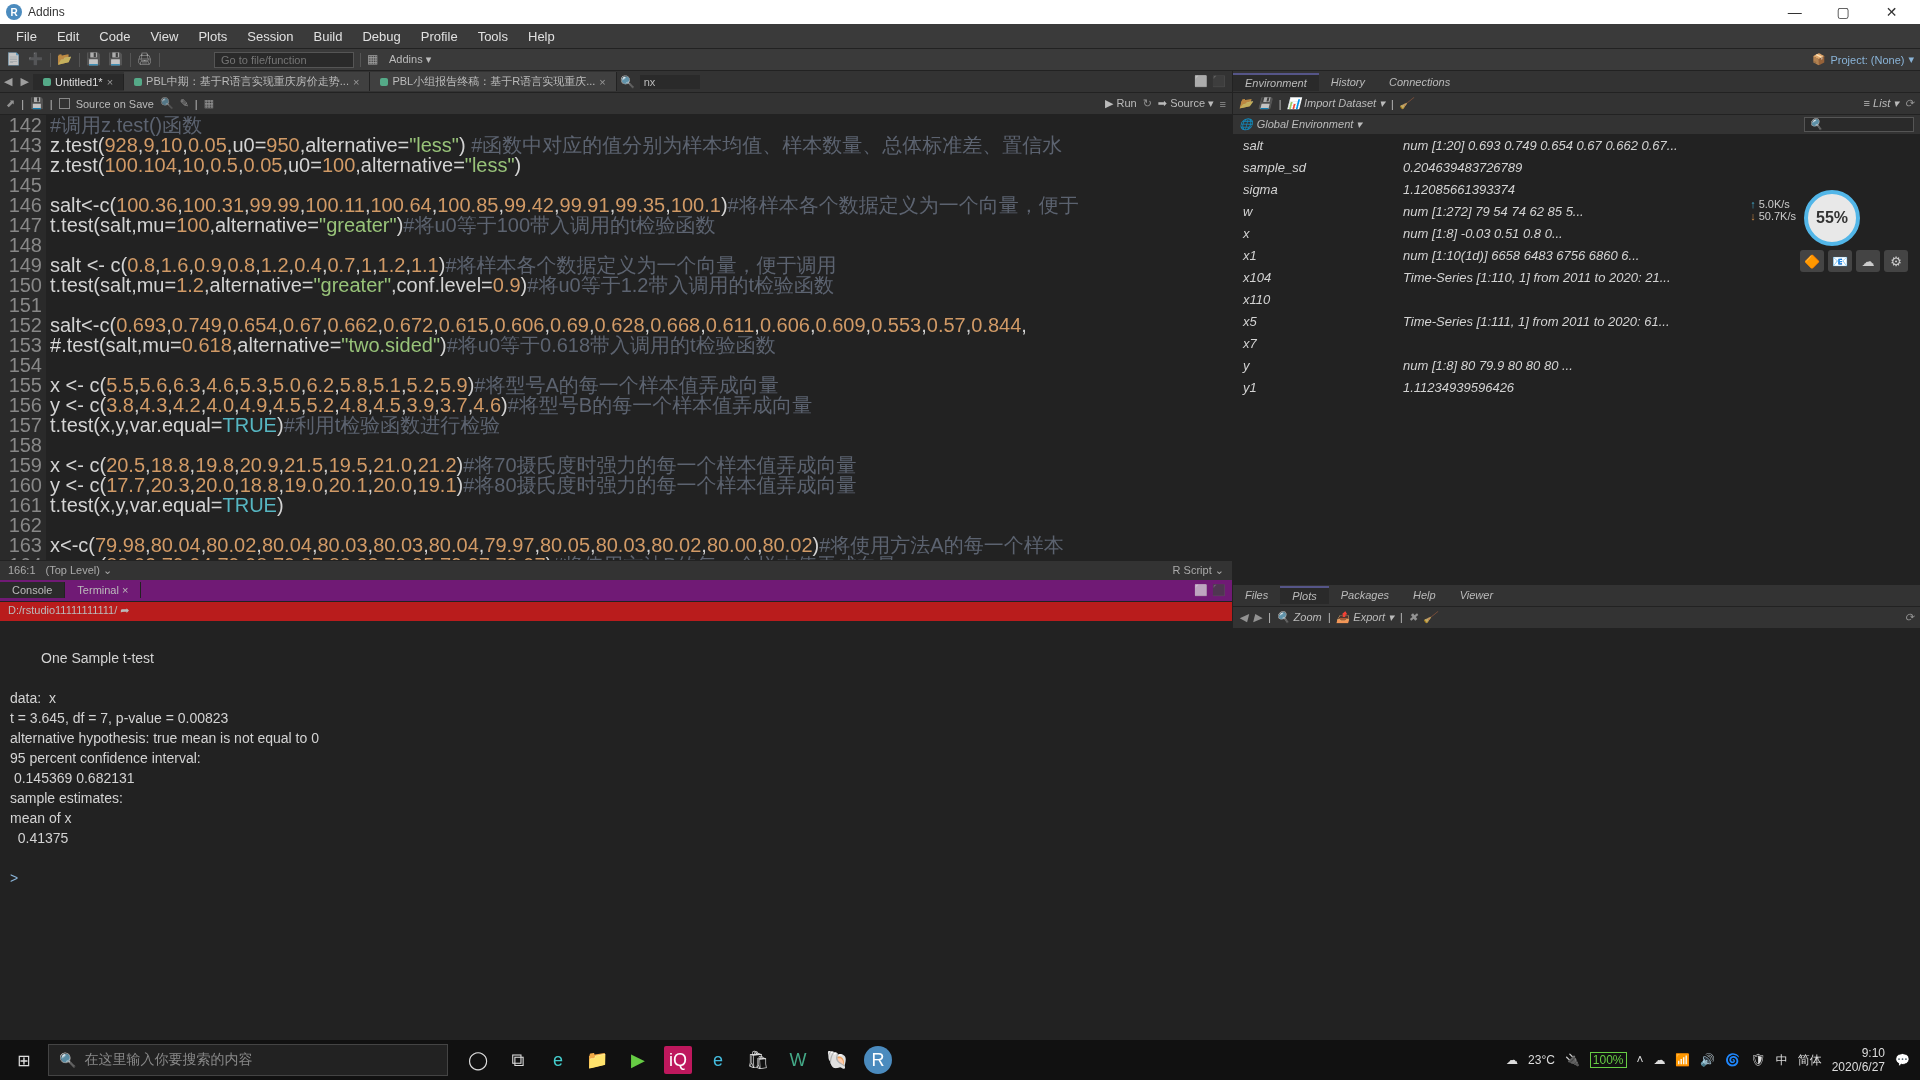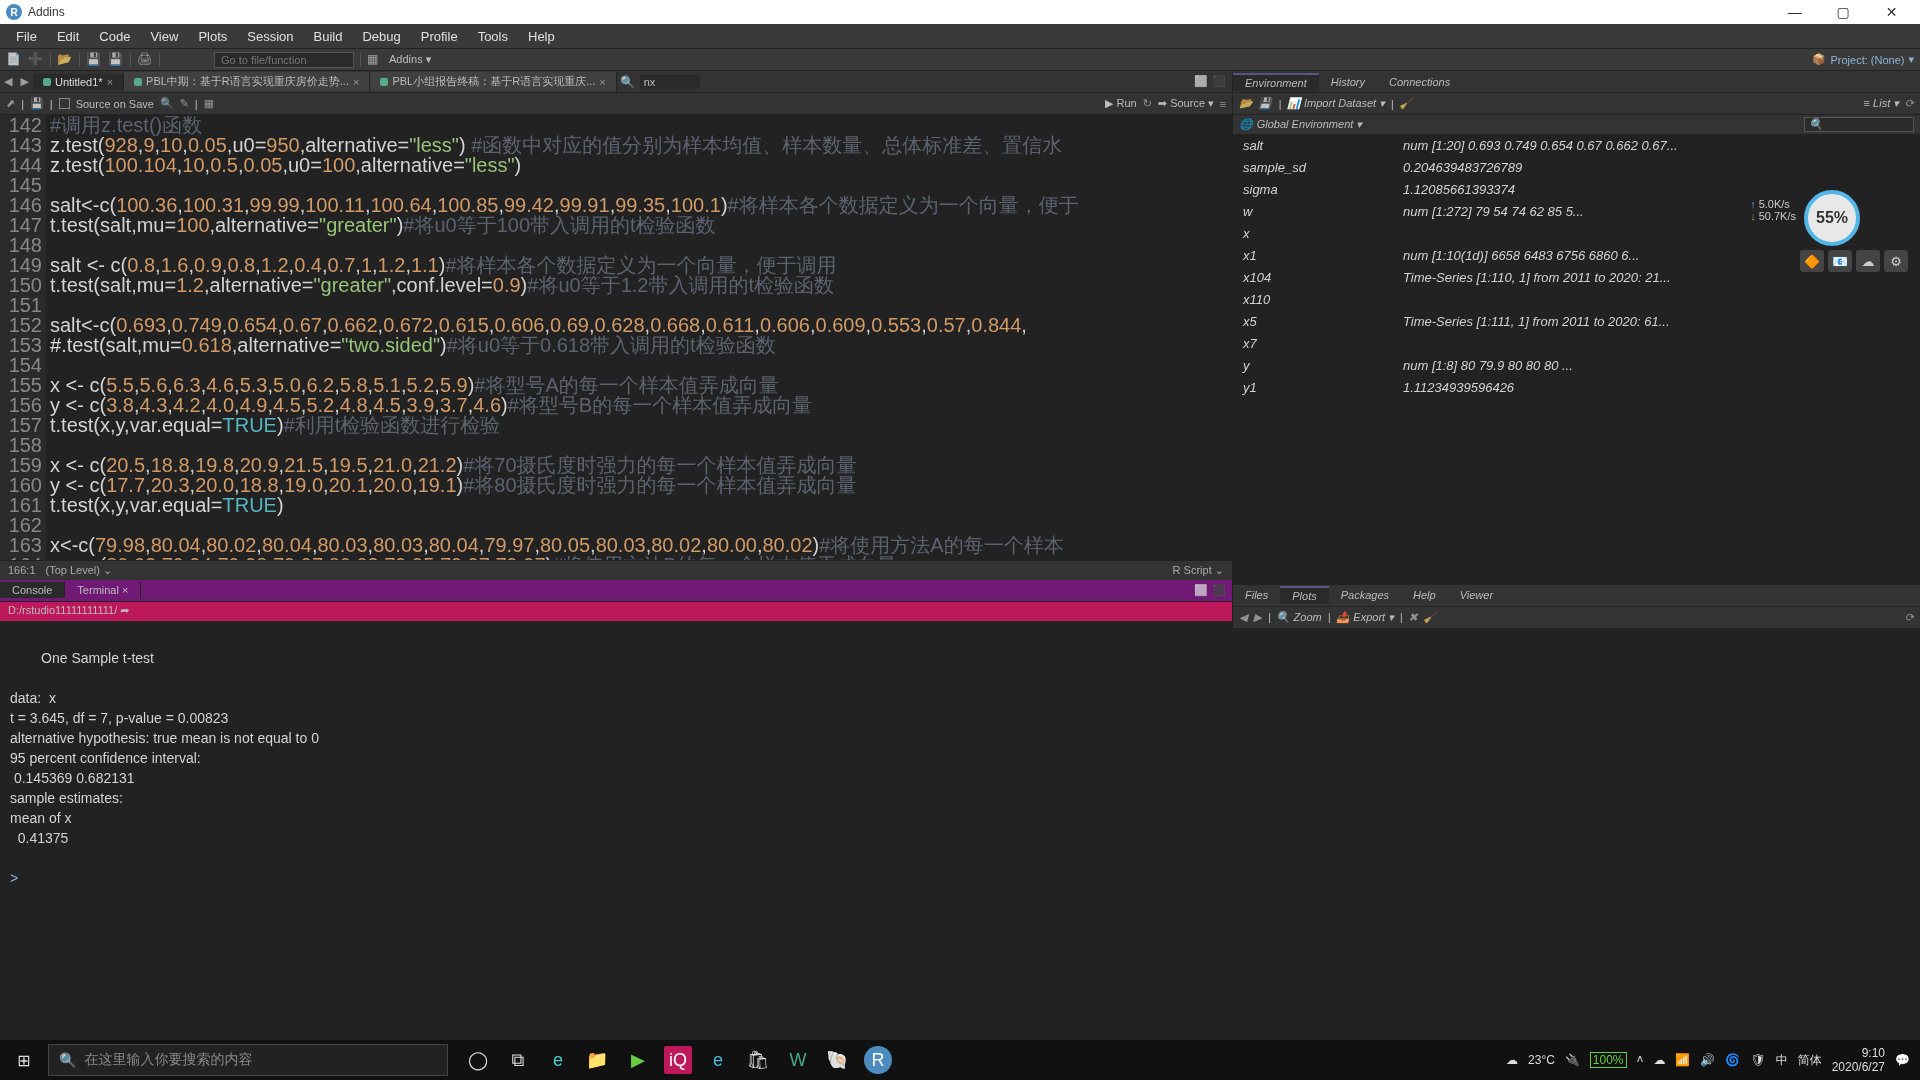--- a/index.html
+++ b/index.html
@@ -40,21 +40,21 @@
 .c-bool{ color: #56b6c2; }
 .c-op  { color: #ddd; }
 .src-status { height: 20px; background: #333; display: flex; align-items: center; padding: 0 8px; font-size: 11px; color: #aaa; border-top: 1px solid #222; }
 .src-status .r { margin-left: auto; }
 
 
 .con-tabs { height: 22px; background: #701a75; display: flex; align-items: center; border-bottom: 1px solid #222; }
 .con-tabs .tab { padding: 2px 12px; font-size: 11px; color: #bbb; border-right: 1px solid #222; }
 .con-tabs .tab.active { background: #2a2a2a; }
 .con-tabs .paneicons { margin-left: auto; display: flex; gap: 4px; padding-right: 6px; }
-.con-path { height: 20px; background: #be185d; color: #bbb; font-size: 11px; padding: 2px 8px; border-bottom: 1px solid #222; }
+.con-path { height: 20px; background: #b91c1c; color: #bbb; font-size: 11px; padding: 2px 8px; border-bottom: 1px solid #222; }
 .console { flex: 1; background: #222; font-family: Consolas, monospace; font-size: 14px; line-height: 20px; color: #d3d3d3; padding: 6px 10px; white-space: pre; }
 .console .prompt { color: #8ab4d8; }
 
 
 .env-tabs, .plot-tabs { height: 22px; background: #333; display: flex; align-items: center; border-bottom: 1px solid #222; }
 .env-tabs .tab, .plot-tabs .tab { padding: 2px 12px; font-size: 11px; color: #bbb; }
 .env-tabs .tab.active, .plot-tabs .tab.active { background: #2a2a2a; border-top: 2px solid #558; }
 .env-tool, .plot-tool { height: 22px; background: #333; display: flex; align-items: center; padding: 0 6px; gap: 6px; font-size: 11px; color: #bbb; border-bottom: 1px solid #222; }
 .env-tool .spacer, .plot-tool .spacer { flex: 1; }
 .env-scope { height: 20px; background: #333; display: flex; align-items: center; padding: 0 6px; font-size: 11px; color: #bbb; border-bottom: 1px solid #222; }
@@ -271,20 +271,21 @@
         <div class="row">
           <span class="n">sigma</span>
           <span class="v">1.12085661393374</span>
         </div>
         <div class="row">
           <span class="n">w</span>
           <span class="v">num [1:272] 79 54 74 62 85 5...</span>
         </div>
         <div class="row">
           <span class="n">x</span>
+          <span class="v">num [1:8] -0.03 0.51 0.8 0...</span>
         </div>
         <div class="row">
           <span class="n">x1</span>
           <span class="v">num [1:10(1d)] 6658 6483 6756 6860 6...</span>
         </div>
         <div class="row">
           <span class="n">x104</span>
           <span class="v">Time-Series [1:110, 1] from 2011 to 2020: 21...</span>
         </div>
         <div class="row">

